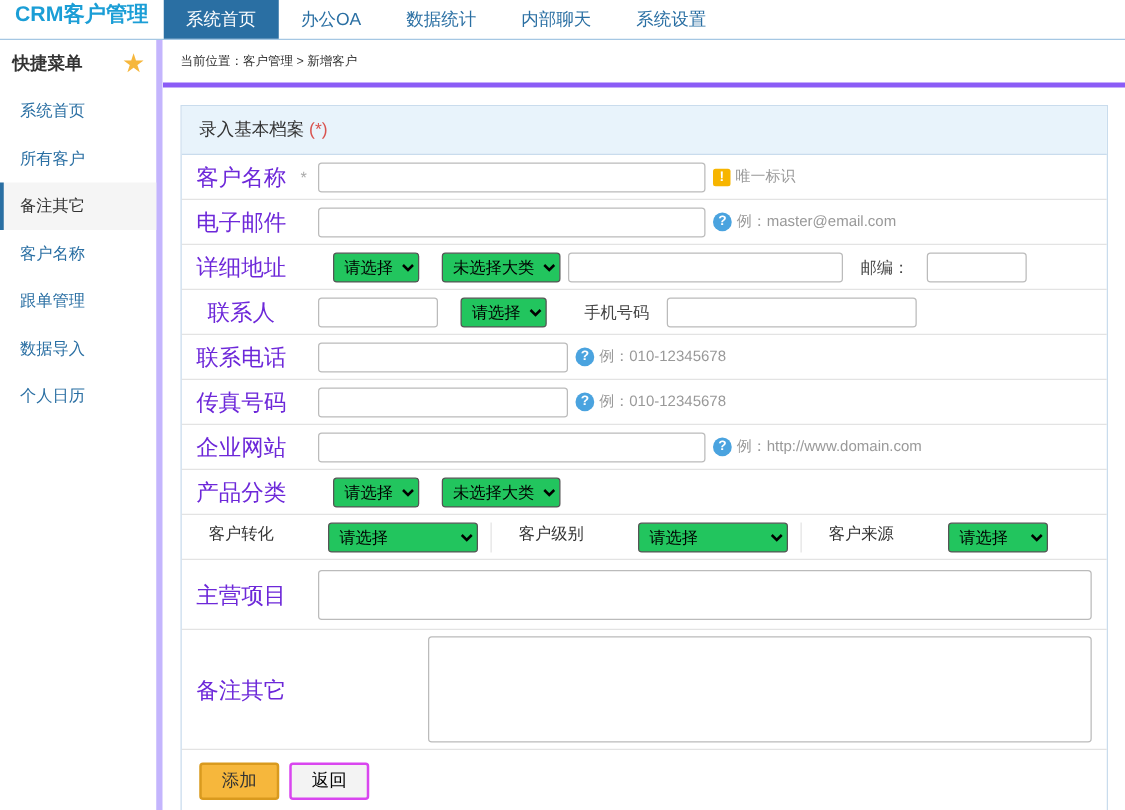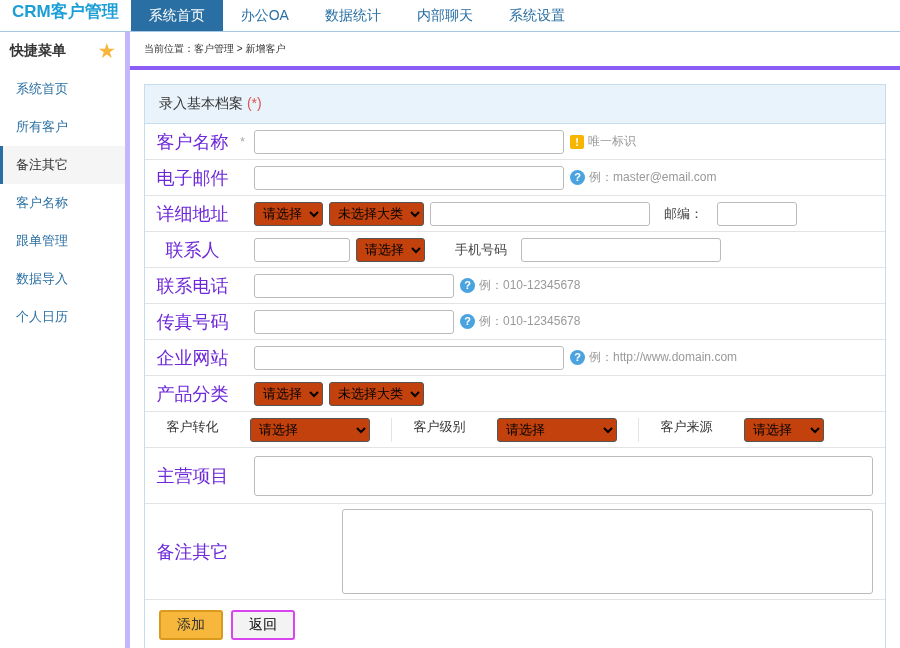--- a/index.html
+++ b/index.html
@@ -27,21 +27,21 @@
     .req { color: #d9534f; }
     
     .form-row { display: flex; align-items: center; border-bottom: 1px solid #e3e3e3; min-height: 36px; padding: 4px 0; }
     .form-row.tall { min-height: 56px; }
     .form-row.tall2 { min-height: 96px; gap: 44px; }
     .label-cell { width: 95px; text-align: center; font-size: 18px; color: #6d28d9; flex-shrink: 0; }
     .label-sep { width: 14px; color: #aaa; flex-shrink: 0; }
     .ctrl-cell { display: flex; align-items: center; gap: 6px; flex-wrap: wrap; padding-right: 12px; flex: 1; }
     
     input[type=text] { border: 1px solid #bbb; border-radius: 3px; height: 24px; padding: 0 6px; font-size: 13px; }
-    select { border: 1px solid #555; border-radius: 3px; height: 24px; padding: 0 4px; font-size: 13px; background: #c2410c; }
+    select { border: 1px solid #555; border-radius: 3px; height: 24px; padding: 0 4px; font-size: 13px; background: #22c55e; margin-left: 12px; }
     textarea { border: 1px solid #bbb; border-radius: 3px; padding: 4px 6px; font-size: 13px; resize: none; width: 100%; }
     
     .w-lg { width: 310px; }
     .w-md { width: 200px; }
     .w-sm { width: 96px; }
     .w-xs { width: 80px; }
     .w-s2 { width: 120px; }
     
     .hint { color: #999; font-size: 12px; display: inline-flex; align-items: center; gap: 4px; }
     .warn-icon { display:inline-block; width:14px; height:14px; background:#f7b500; border-radius:2px; color:#fff; font-size:11px; text-align:center; line-height:14px; font-weight:bold; }

